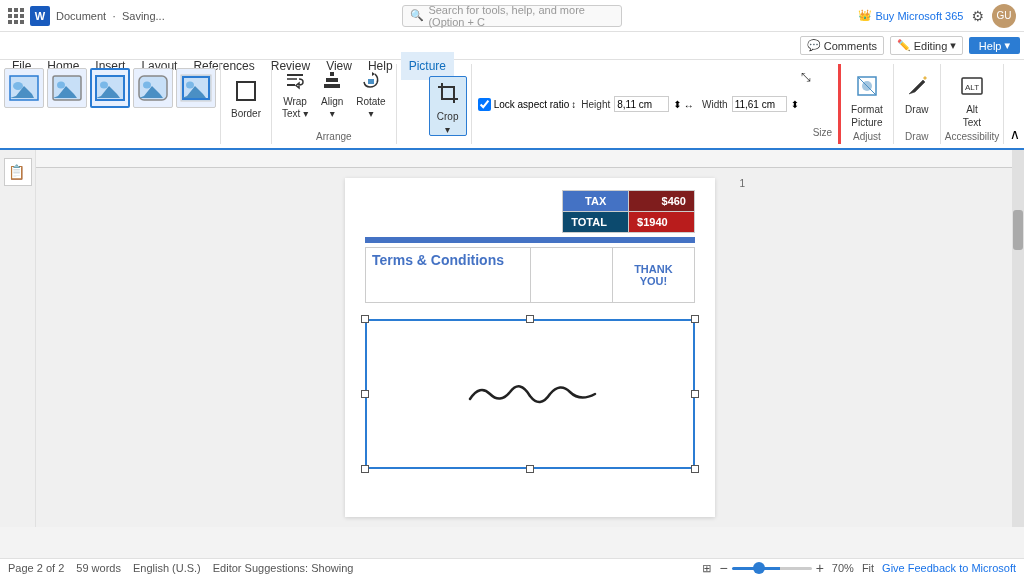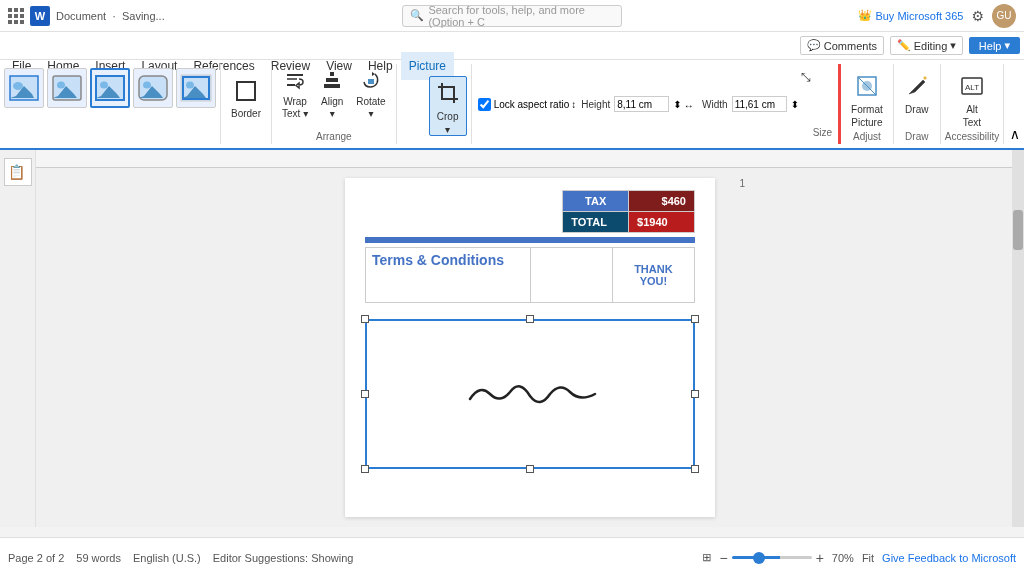--- a/index.html
+++ b/index.html
@@ -165,21 +165,21 @@
     .tax-row td.value { background: #7f1d1d; color: white; text-align: right; font-weight: bold; }
     .total-row td.label { background: #0c4a6e; color: white; text-align: left; font-weight: bold; }
     .total-row td.value { background: #b91c1c; color: white; text-align: left; font-weight: bold; }
     .blue-bar { height: 6px; background: #4472c4; width: 100%; margin: 4px 0; }
     .terms-row td { vertical-align: top; }
     .terms-label { color: #4472c4; font-size: 14px; font-weight: bold; }
     .thankyou { color: #4472c4; font-size: 11px; font-weight: bold; text-align: center; }
 
     
     .status-bar {
-      height: 40px;
+      height: 19px;
       background: #fff;
       border-top: 1px solid #e0e0e0;
       display: flex;
       align-items: center;
       padding: 0 8px;
       font-size: 11px;
       color: #555;
       gap: 12px;
       position: absolute;
       bottom: 0; left: 0; right: 0;

